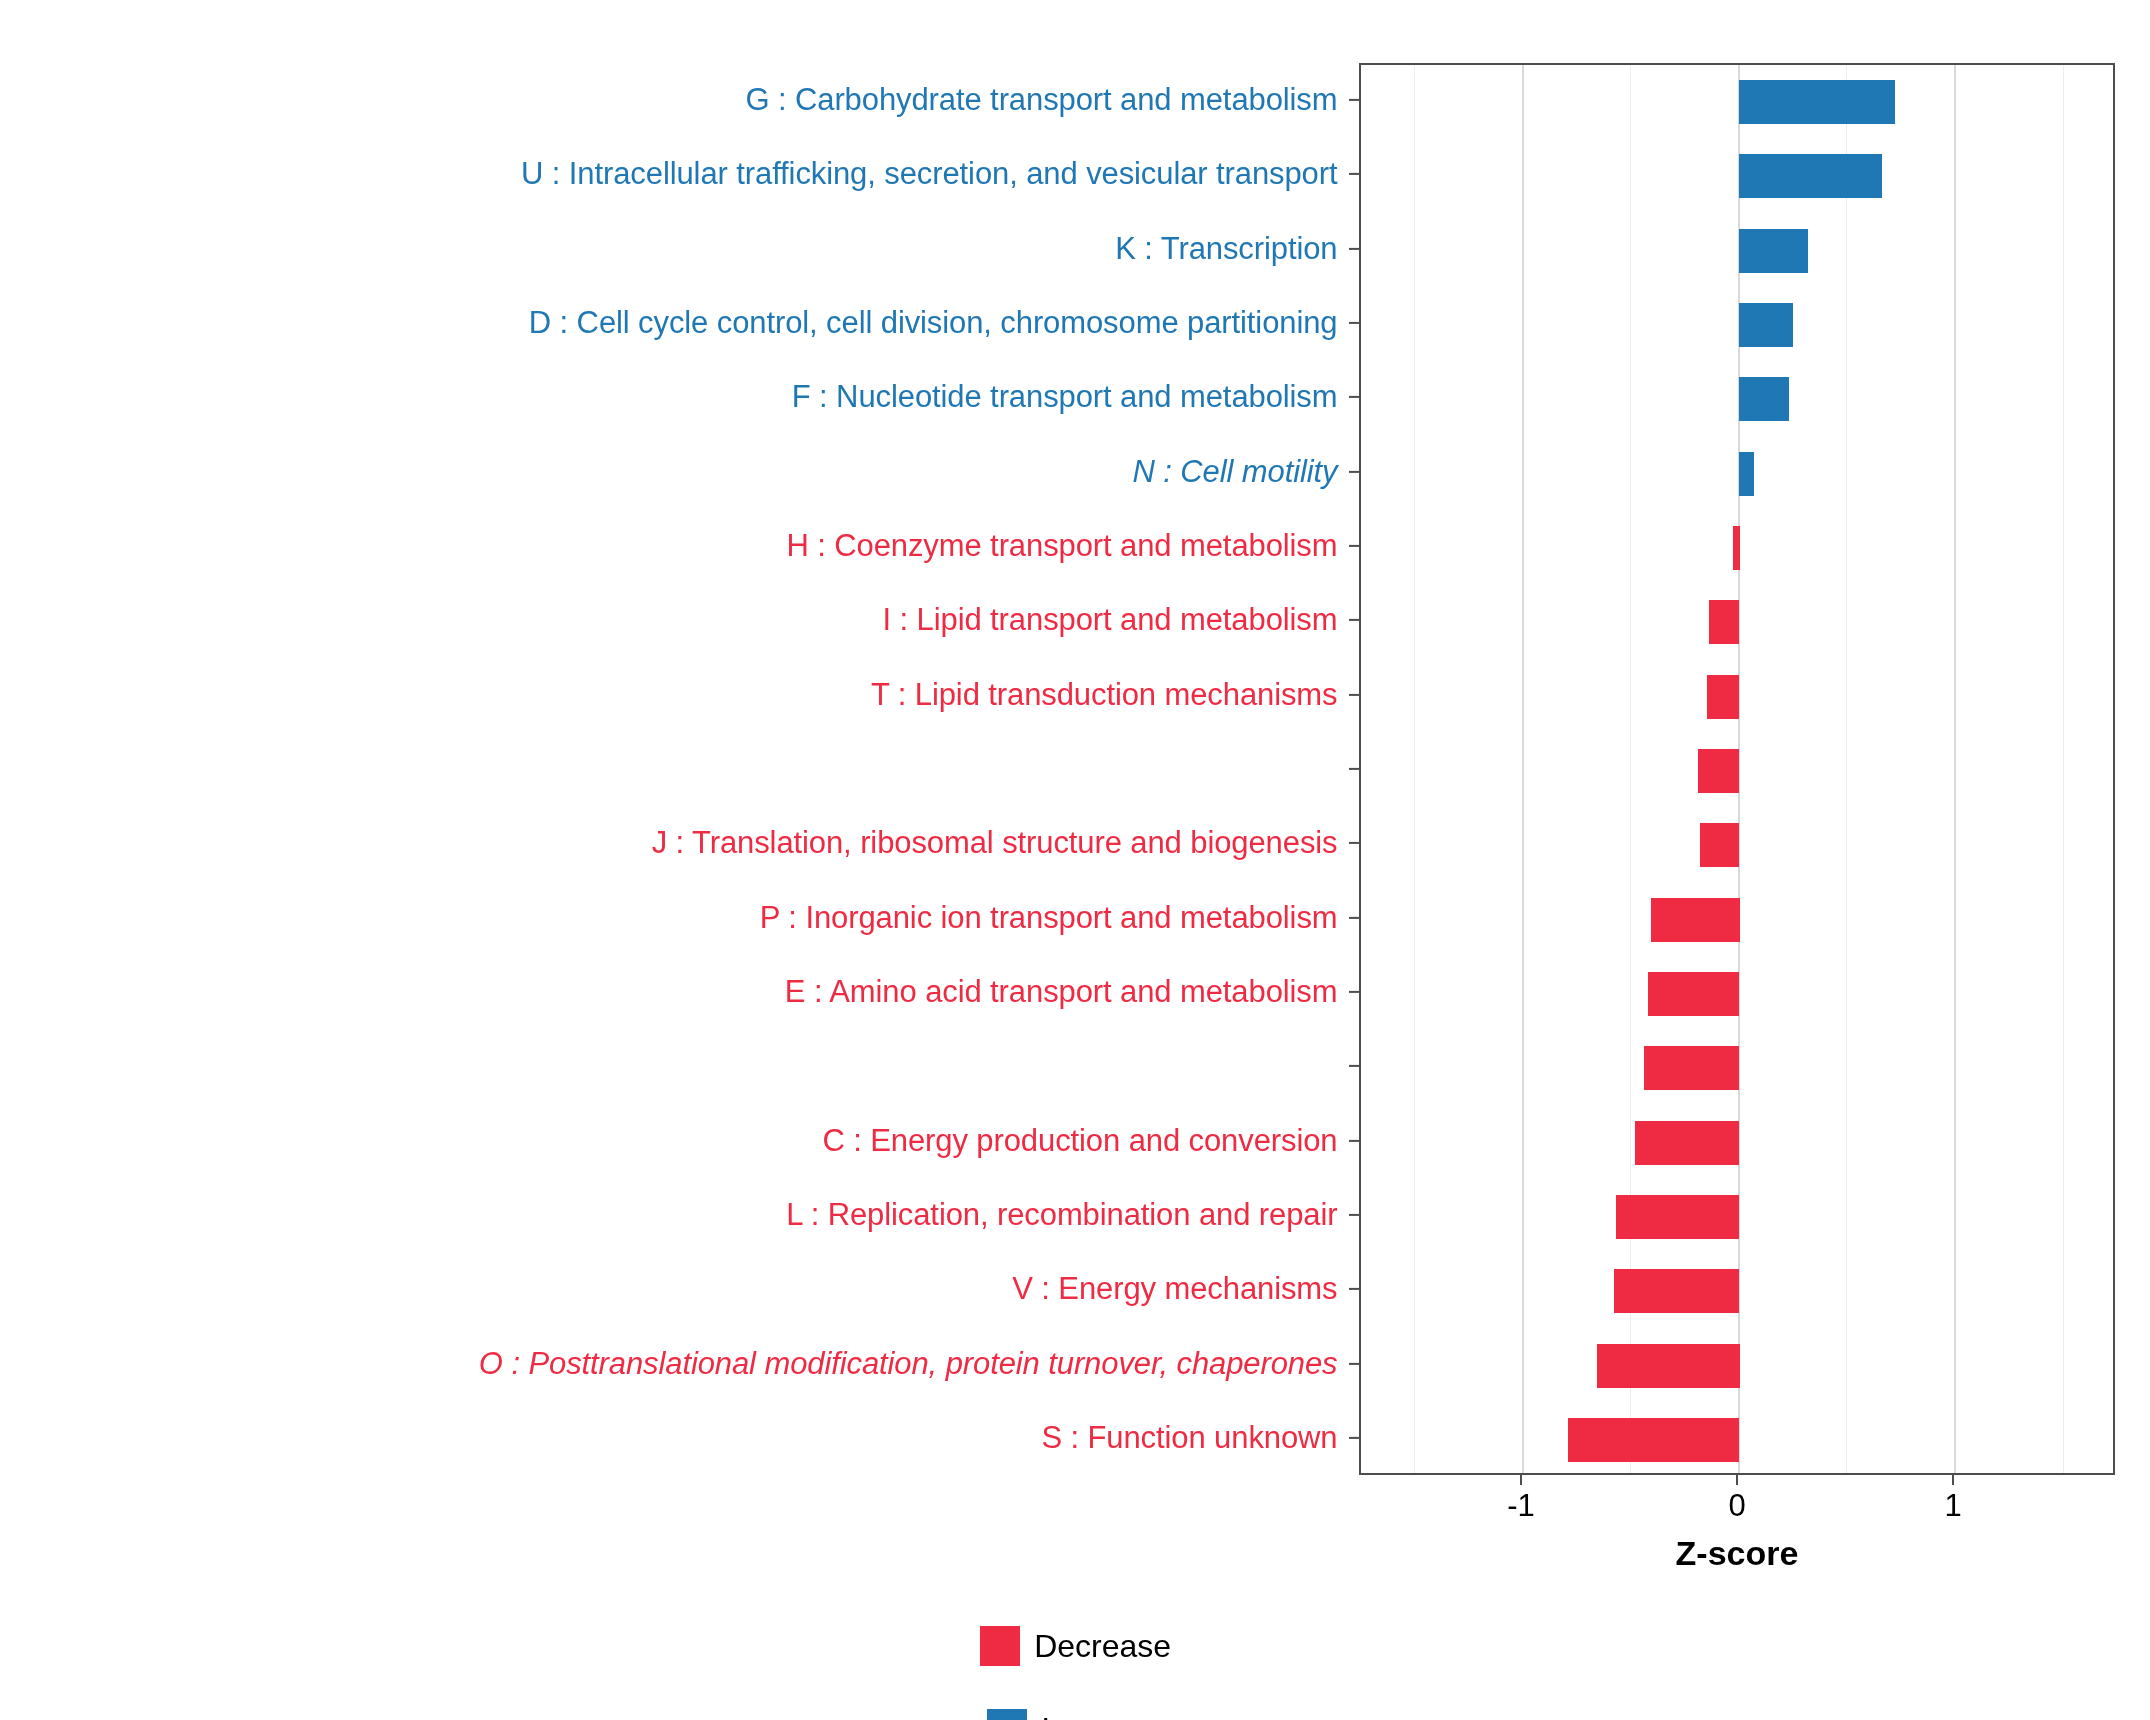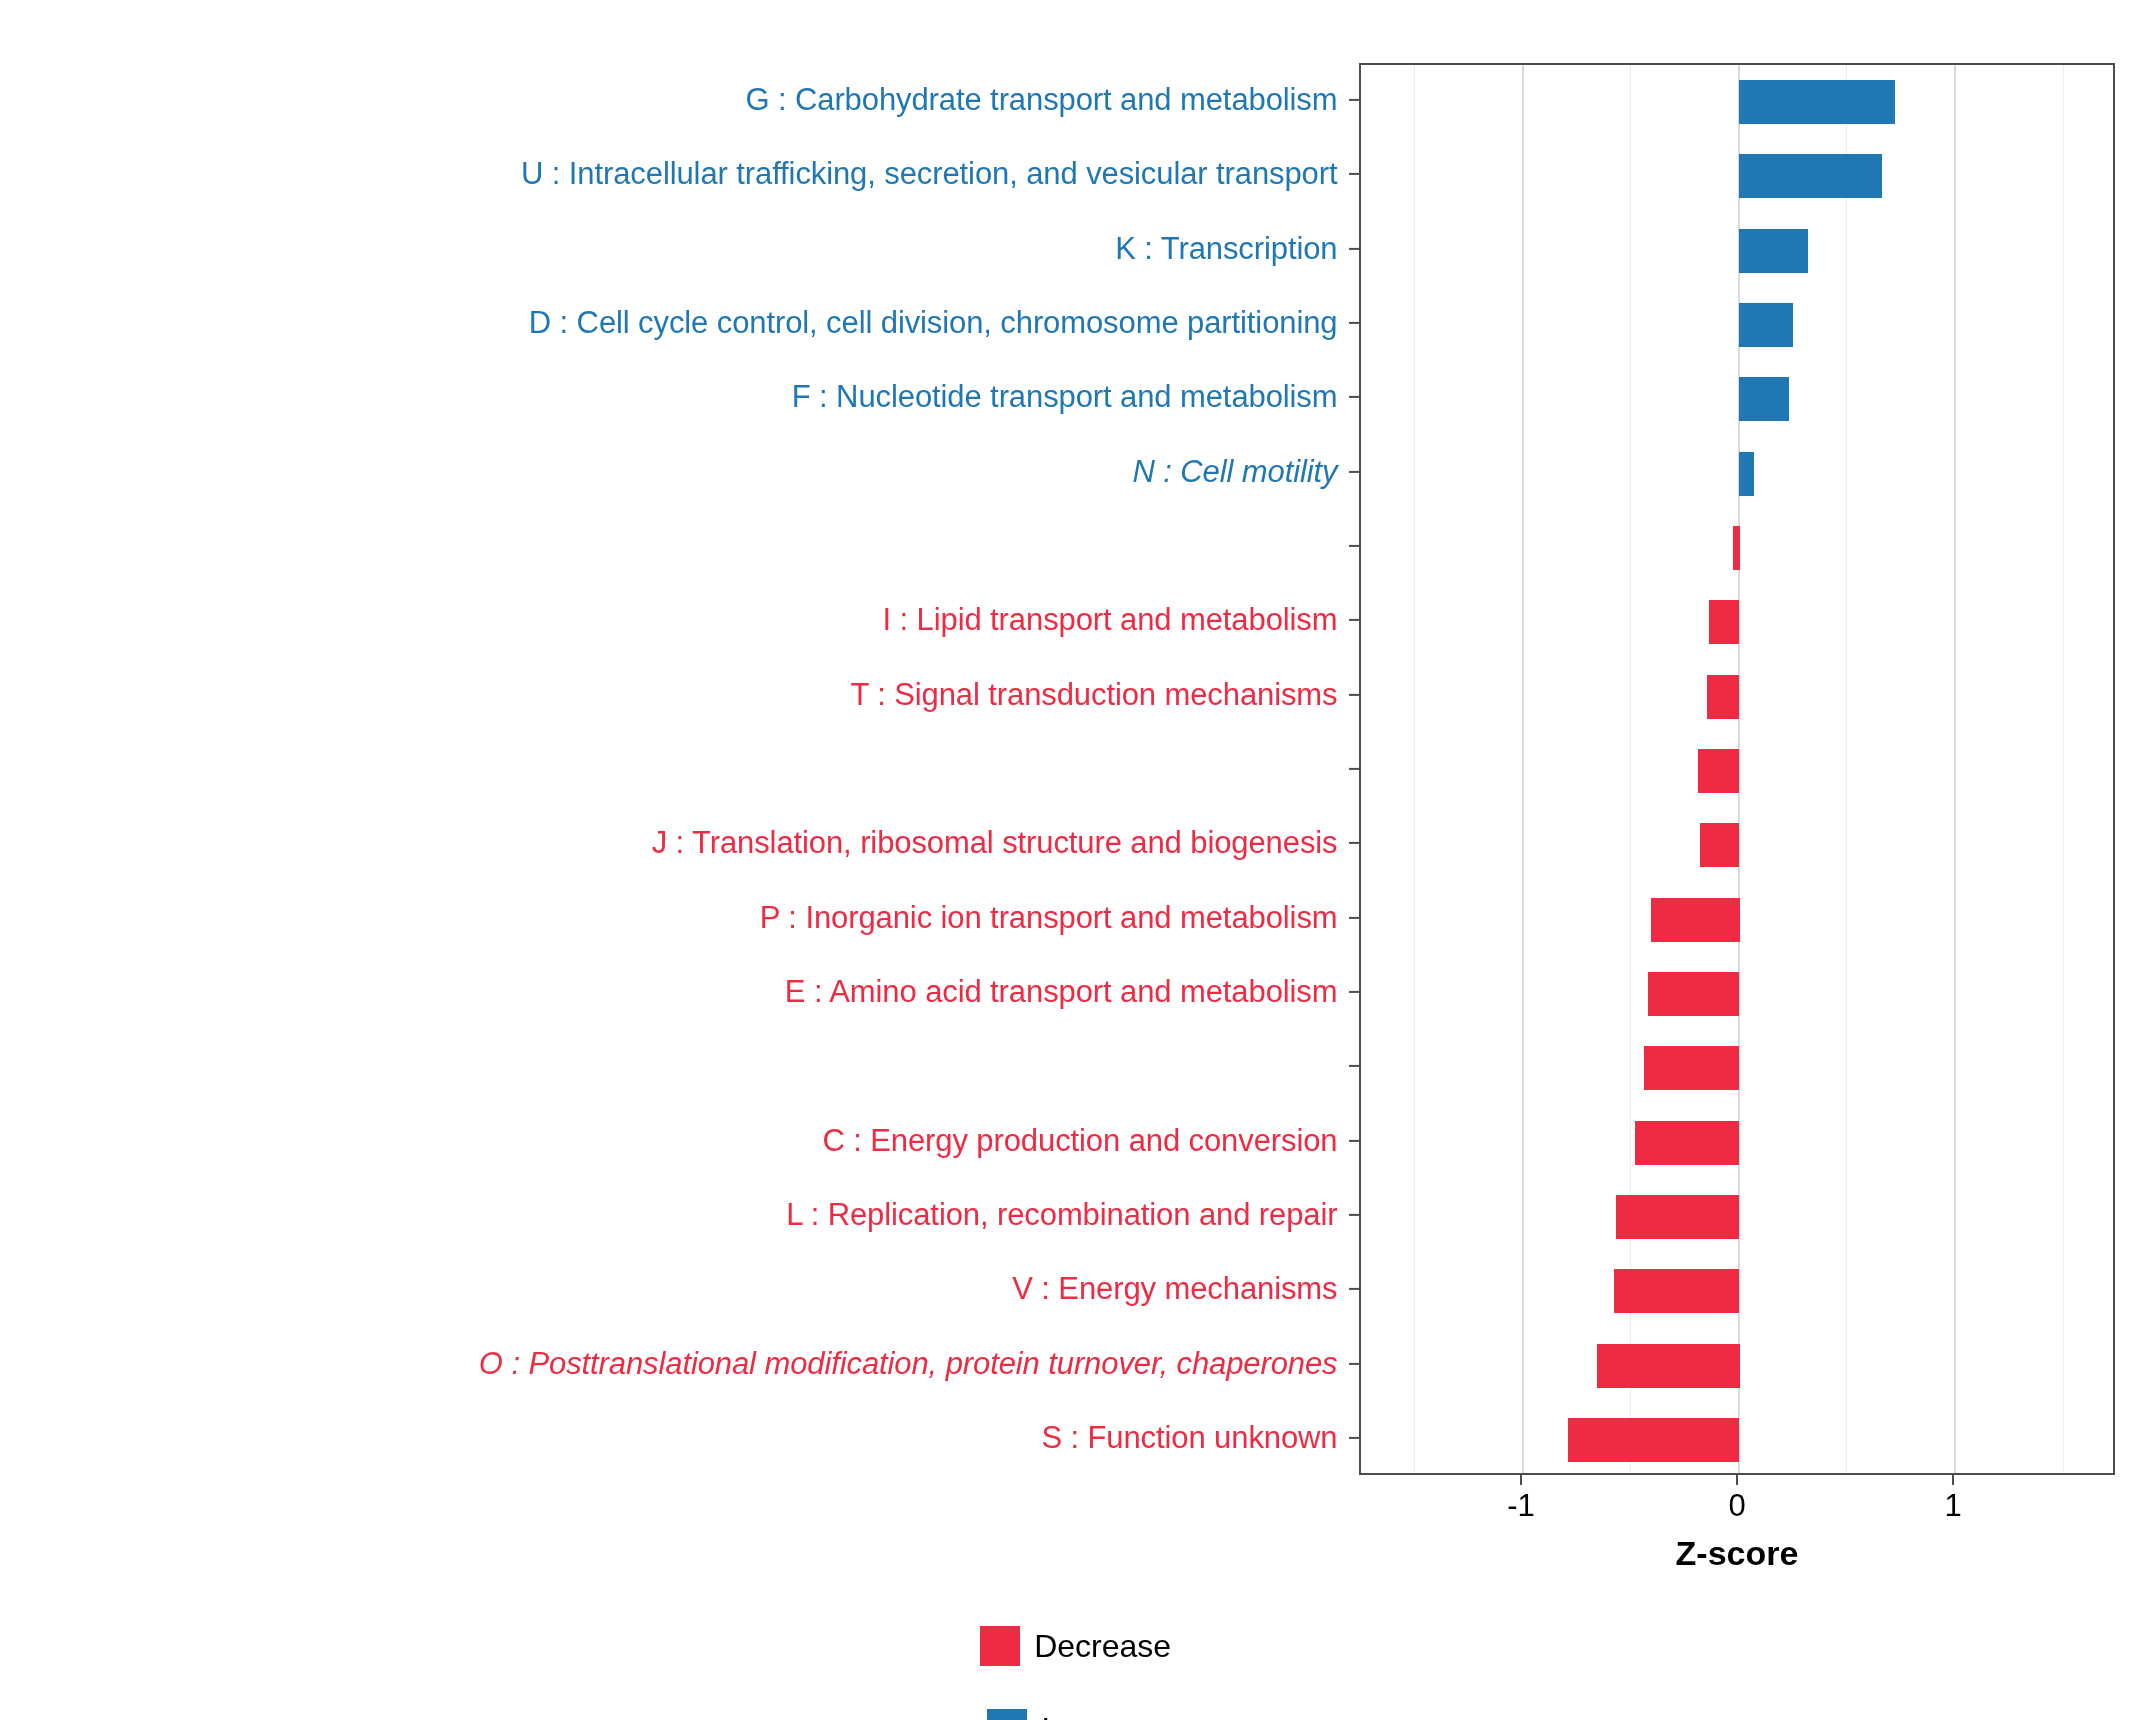--- a/index.html
+++ b/index.html
@@ -176,28 +176,29 @@
         <div class="ytick"></div>
       </div>
       <div class="ylabel increase" style="top: 297px;">F : Nucleotide transport and metabolism</div>
       <div class="ytick-wrap" style="top: 297px;">
         <div class="ytick"></div>
       </div>
       <div class="ylabel increase" style="top: 372px; font-style: italic;">N : Cell motility</div>
       <div class="ytick-wrap" style="top: 372px;">
         <div class="ytick"></div>
       </div>
+      <div class="ylabel decrease" style="top: 446px;">H : Coenzyme transport and metabolism</div>
       <div class="ytick-wrap" style="top: 446px;">
         <div class="ytick"></div>
       </div>
       <div class="ylabel decrease" style="top: 520px;">I : Lipid transport and metabolism</div>
       <div class="ytick-wrap" style="top: 520px;">
         <div class="ytick"></div>
       </div>
-      <div class="ylabel decrease" style="top: 595px;">T : Signal transduction mechanisms</div>
+      <div class="ylabel decrease" style="top: 595px;">T : Lipid transduction mechanisms</div>
       <div class="ytick-wrap" style="top: 595px;">
         <div class="ytick"></div>
       </div>
       <div class="ytick-wrap" style="top: 669px;">
         <div class="ytick"></div>
       </div>
       <div class="ylabel decrease" style="top: 743px;">J : Translation, ribosomal structure and biogenesis</div>
       <div class="ytick-wrap" style="top: 743px;">
         <div class="ytick"></div>
       </div>

